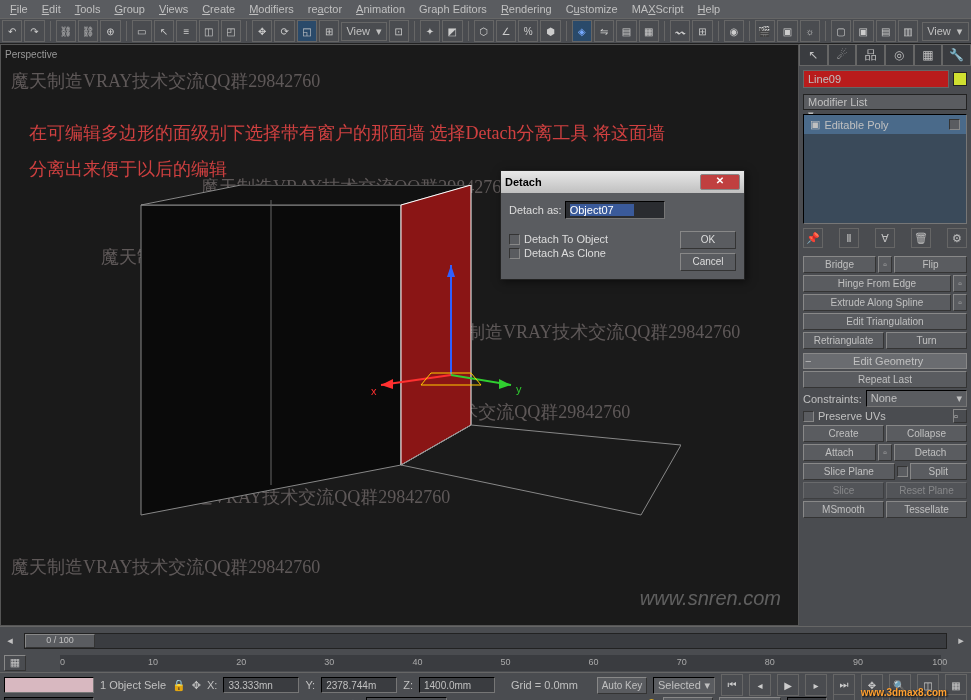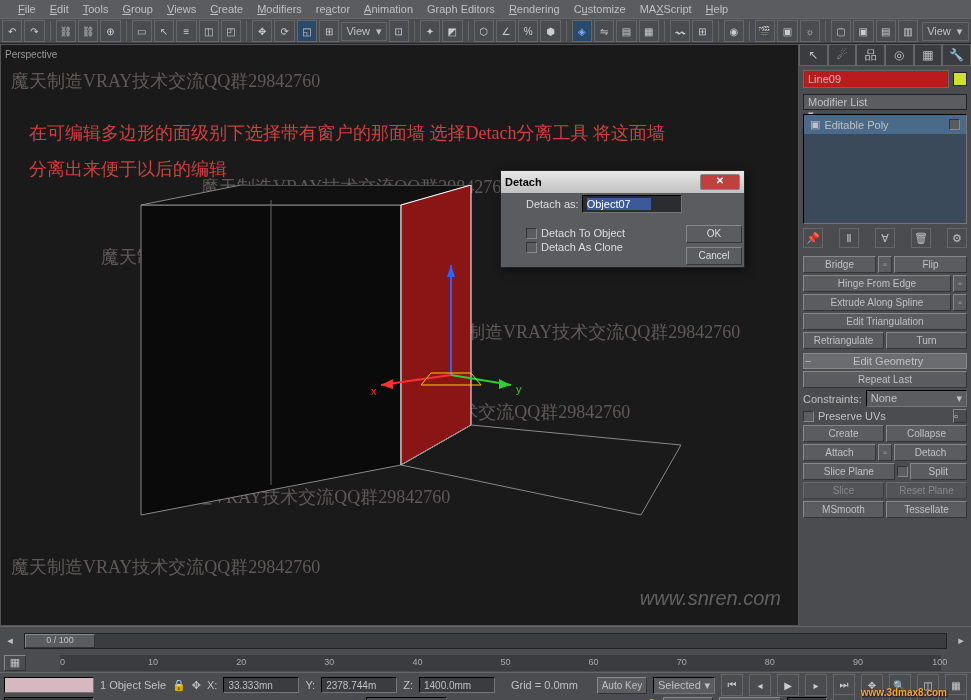--- a/index.html
+++ b/index.html
@@ -1,17 +1,17 @@
 <!DOCTYPE html>
 <html><head>
 <meta charset="utf-8">
 <style>
 * { margin: 0; padding: 0; box-sizing: border-box; font-family: Tahoma, sans-serif; font-size: 11px; }
 body { background: #333437; color: #c0c0c0; width: 971px; height: 700px; overflow: hidden; position: relative; }
-.menubar { background: #5a5c60; height: 18px; display: flex; align-items: center; padding: 0 12px; gap: 2px; }
+.menubar { background: #5a5c60; height: 18px; display: flex; align-items: center; padding: 0 4px; gap: 2px; }
 .menubar span { padding: 2px 6px; cursor: pointer; }
 .menubar span u { text-decoration: underline; }
 .toolbar { background: #4a4c50; height: 26px; display: flex; align-items: center; padding: 0 2px; gap: 2px; border-top: 1px solid #666; border-bottom: 1px solid #222; }
 .toolbar .sep { width: 1px; height: 20px; background: #333; margin: 0 3px; border-right: 1px solid #666; }
 .tbtn { width: 22px; height: 22px; background: #4a4c50; border: 1px solid #666; display: flex; align-items: center; justify-content: center; font-size: 10px; color: #ccc; }
 .tbtn.active { background: #2a4a6a; }
 .tdd { background: #4a4c50; border: 1px solid #666; height: 19px; padding: 0 4px; display: flex; align-items: center; gap: 6px; font-size: 10px; }
 .main { display: flex; height: 582px; }
 .viewport { flex: 1; background: #1a1a1a; position: relative; border: 1px solid #555; }
 .vplabel { position: absolute; top: 4px; left: 4px; color: #999; font-size: 10px; }
@@ -31,21 +31,21 @@
 .rollout-hdr { background: #6a6c70; border: 1px solid #888; text-align: center; padding: 1px; margin: 2px 0; font-size: 10px; }
 .btnrow { display: flex; gap: 2px; margin: 2px 0; }
 .btnrow > div, .rbtn { flex: 1; background: #5a5c60; border: 1px outset #888; text-align: center; padding: 2px; font-size: 10px; }
 .fullbtn { background: #5a5c60; border: 1px outset #888; text-align: center; padding: 2px; margin: 2px 0; font-size: 10px; }
 .label-row { display: flex; align-items: center; gap: 4px; margin: 2px 0; font-size: 10px; }
 .dd { background: #5a5c60; border: 1px inset #222; padding: 1px 4px; font-size: 10px; flex: 1; display: flex; justify-content: space-between; }
 .chk { width: 11px; height: 11px; background: #5a5c60; border: 1px inset #888; display: inline-block; }
 .dialog { position: absolute; left: 500px; top: 170px; width: 245px; background: #5a5c60; border: 1px solid #222; box-shadow: 2px 2px 8px rgba(0,0,0,0.5); }
 .dlg-title { background: linear-gradient(#e8e8e8,#c0c0c0); height: 22px; display: flex; align-items: center; justify-content: space-between; padding: 0 4px; color: #000; font-weight: bold; }
 .dlg-close { width: 40px; height: 16px; background: #c04040; border: 1px solid #888; color: #fff; text-align: center; font-size: 10px; border-radius: 2px; }
-.dlg-body { padding: 2px; color: #ddd; margin-left: 23px; }
+.dlg-body { padding: 8px; color: #ddd; }
 .dlg-input { background: #2a2c30; border: 1px inset #222; padding: 2px 4px; color: #fff; width: 100px; display: inline-block; }
 .dlg-input span { background: #3a5a9a; padding: 0 20px 0 0; }
 .dlg-btn { width: 56px; height: 18px; background: #5a5c60; border: 1px outset #888; text-align: center; padding-top: 2px; font-size: 10px; display: inline-block; }
 .timeline { height: 28px; background: #4a4c50; display: flex; align-items: center; border-top: 1px solid #666; position: relative; }
 .timeslider { height: 16px; background: #3a3c40; border: 1px solid #222; flex: 1; margin: 0 4px; position: relative; }
 .timehandle { position: absolute; left: 0; width: 70px; height: 14px; background: #5a5c60; border: 1px outset #888; text-align: center; font-size: 9px; }
 .timeticks { height: 16px; background: #3a3c40; display: flex; position: relative; margin: 0 30px; }
 .tick { position: absolute; font-size: 9px; color: #aaa; top: 2px; }
 .status { height: 44px; background: #4a4c50; border-top: 1px solid #666; padding: 2px 4px; }
 .status-row { display: flex; align-items: center; gap: 6px; height: 20px; font-size: 10px; }

